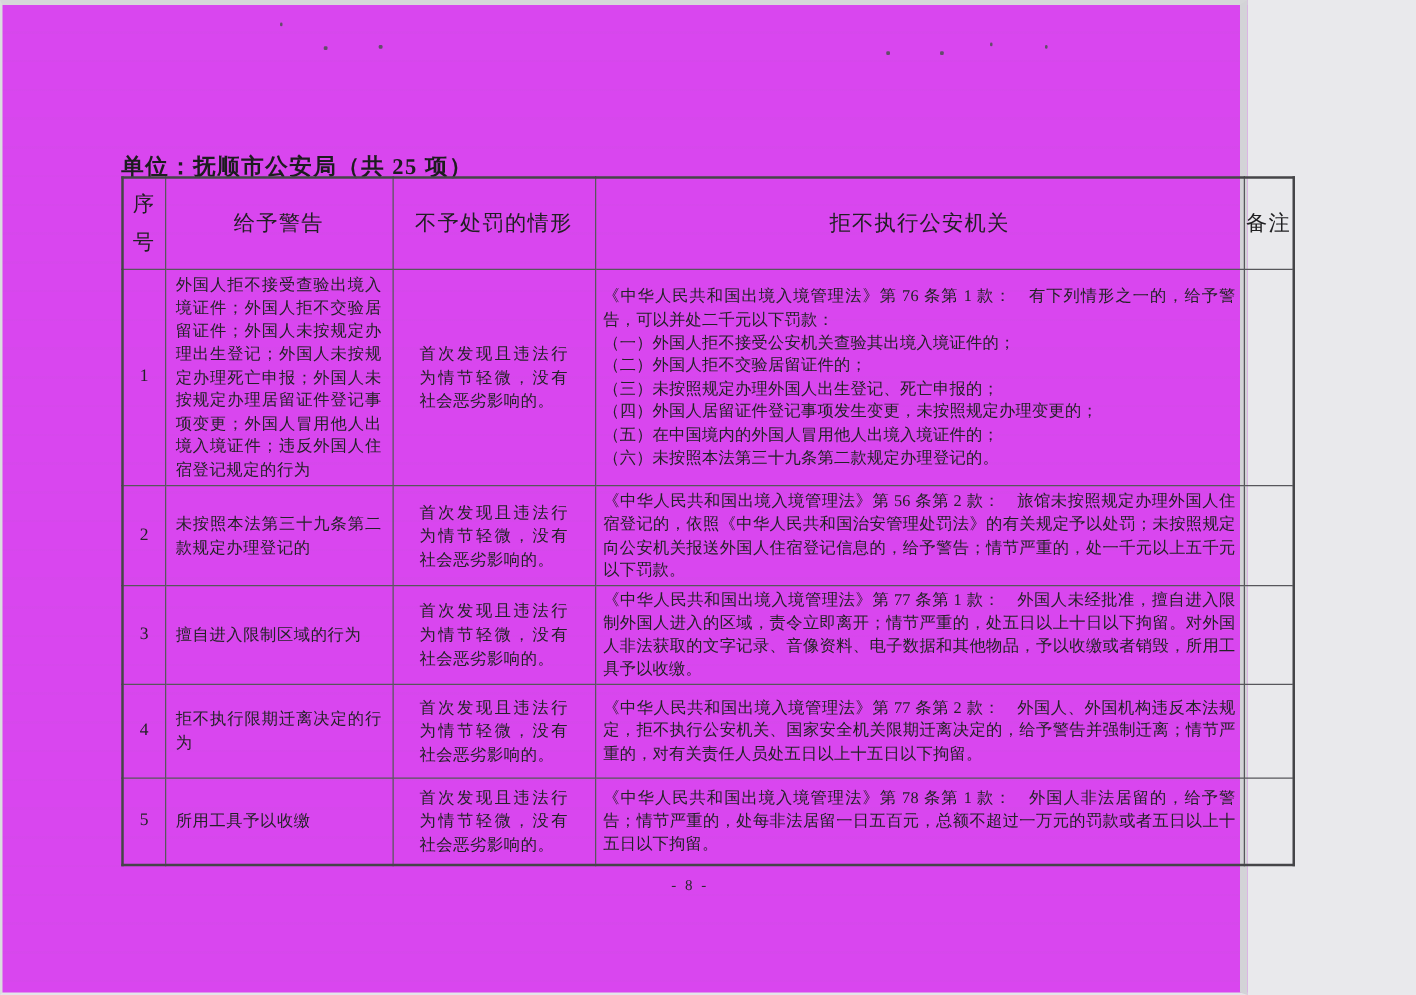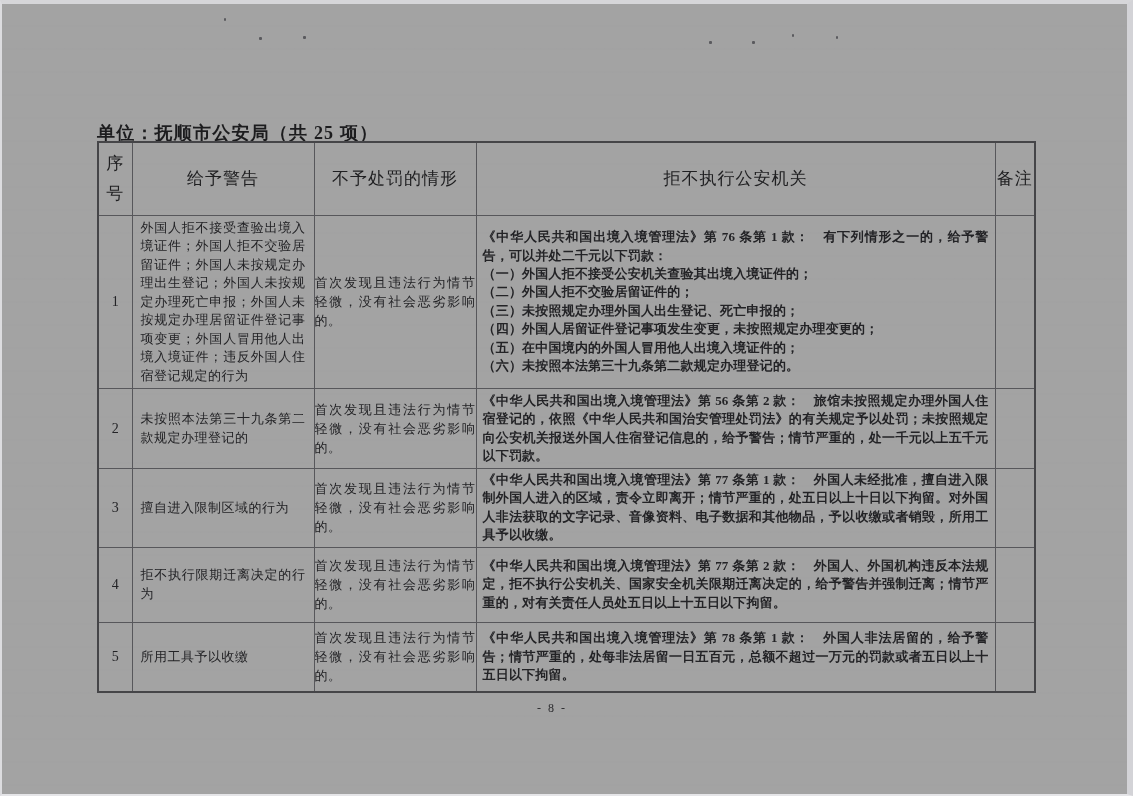--- a/index.html
+++ b/index.html
@@ -4,23 +4,23 @@
 <style>
   html, body {
     margin: 0; padding: 0;
     width: 1133px; height: 796px;
     overflow: hidden;
     background: #e9e9ec;
     font-family: "Liberation Serif", "DejaVu Serif", serif;
   }
   .scan-page {
     position: absolute; inset: 0;
-    width: 1133px; height: 796px;
+    width: 998px; height: 796px;
     box-sizing: border-box;
-    background: #a3a3a3;
+    background: #d946ef;
     border-top: 4px solid #d6d6d9;
     border-left: 2px solid #dcdcdf;
     border-right: 6px solid #d3d3d7;
     border-bottom: 2px solid #e5e5e8;
   }
   .scan-texture {
     position: absolute; inset: 0;
     background: repeating-linear-gradient(180deg,
       rgba(0,0,0,0) 0px, rgba(0,0,0,0) 21px,
       rgba(120,120,130,0.025) 21px, rgba(120,120,130,0.025) 23px);
@@ -79,32 +79,31 @@
     font-size: 13px;
     line-height: 18.5px;
     padding: 3px 8px;
     text-align: justify;
     letter-spacing: 0.5px;
     margin-left: 27px;
   }
   td.c-circ {
     font-size: 13px;
     line-height: 19px;
-    padding: 3px 0;
+    padding: 3px 21px;
     text-align: justify;
     letter-spacing: 0.5px;
   }
   td.c-basis {
     font-size: 13px;
     line-height: 18.4px;
     padding: 2px 6px;
     white-space: pre-line;
     text-align: justify;
     letter-spacing: 0.2px;
-    font-weight: bold;
   }
   td.c-remark { }
   .page-number {
     position: absolute;
     left: 500px; top: 697px;
     width: 100px;
     text-align: center;
     font-size: 12px;
     letter-spacing: 2px;
     color: #2a2a2d;

